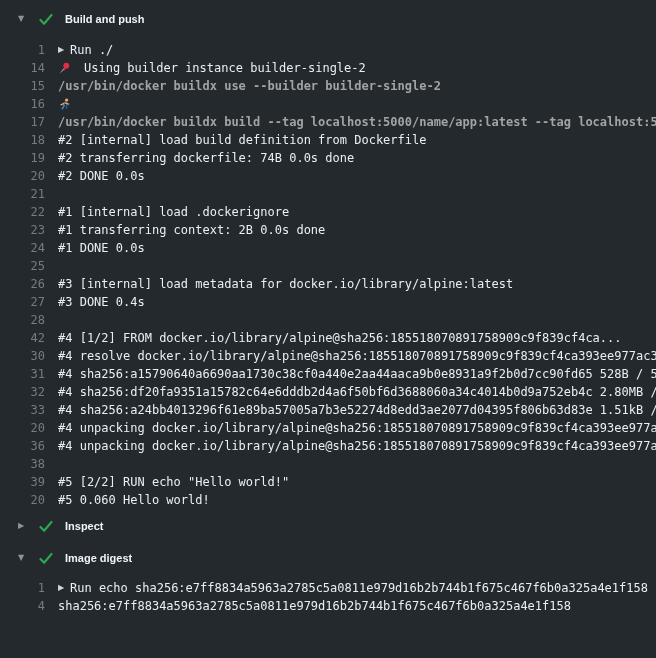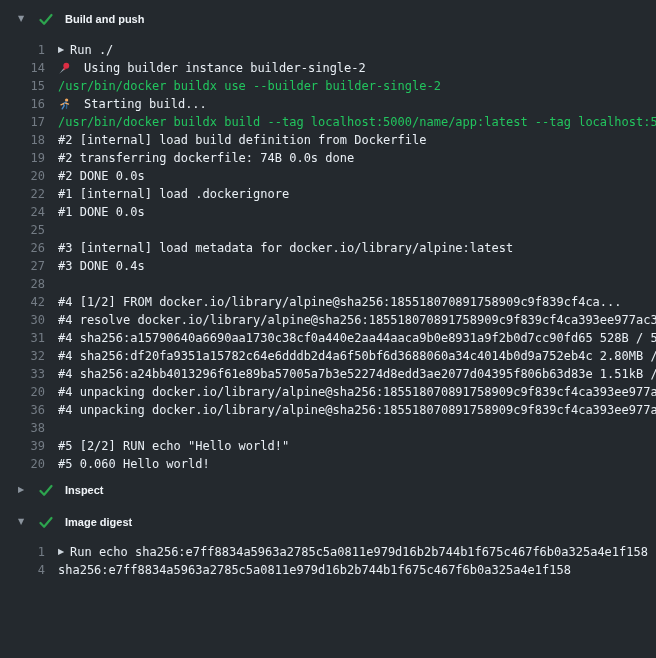--- a/index.html
+++ b/index.html
@@ -39,21 +39,21 @@
   .ln{
     width:45px;flex:none;text-align:right;
     color:#747c85;cursor:pointer;user-select:none;
   }
   .lt{
     margin-left:13px;flex:1;
     display:flex;align-items:center;
     overflow:hidden;
   }
   .txt{white-space:pre;}
-  .cmd .txt{color:#22c55e;font-weight:normal;}
+  .cmd .txt{color:#a3a3a3;font-weight:bold;}
   .runtoggle{
     width:12px;flex:none;font-size:8px;color:#ced6de;
     font-family:"DejaVu Sans",sans-serif;line-height:18px;
     cursor:pointer;
   }
   .emoji{width:17px;margin-right:9px;flex:none;display:flex;align-items:center;}
 </style>
 </head>
 <body>
 
@@ -99,21 +99,20 @@
           <span class="ln">16</span>
           <span class="lt">
             <span class="emoji">
               <svg width="13" height="13" viewBox="0 0 16 16">
                 <circle cx="10.6" cy="2.6" r="2" fill="#f4a85c"></circle>
                 <path d="M9.8 5l-3.4 1.8 1.2 2.6-2.4 4" stroke="#4a89c7" stroke-width="1.7" fill="none" stroke-linecap="round" stroke-linejoin="round"></path>
                 <path d="M9.8 5l1 3-.4 4.6" stroke="#2b5f8e" stroke-width="1.7" fill="none" stroke-linecap="round"></path>
                 <path d="M9.4 6.4l3.6 1.2M7 6.8L3.6 8.4" stroke="#f4a85c" stroke-width="1.5" stroke-linecap="round"></path>
               </svg>
             </span>
-            <span class="txt">Starting build...</span>
           </span>
         </div>
         <div class="row cmd">
           <span class="ln">17</span>
           <span class="lt">
             <span class="txt">/usr/bin/docker buildx build --tag localhost:5000/name/app:latest --tag localhost:50</span>
           </span>
         </div>
         <div class="row">
           <span class="ln">18</span>
@@ -127,23 +126,35 @@
             <span class="txt">#2 transferring dockerfile: 74B 0.0s done</span>
           </span>
         </div>
         <div class="row">
           <span class="ln">20</span>
           <span class="lt">
             <span class="txt">#2 DONE 0.0s</span>
           </span>
         </div>
         <div class="row">
+          <span class="ln">21</span>
+          <span class="lt">
+            <span class="txt"></span>
+          </span>
+        </div>
+        <div class="row">
           <span class="ln">22</span>
           <span class="lt">
             <span class="txt">#1 [internal] load .dockerignore</span>
+          </span>
+        </div>
+        <div class="row">
+          <span class="ln">23</span>
+          <span class="lt">
+            <span class="txt">#1 transferring context: 2B 0.0s done</span>
           </span>
         </div>
         <div class="row">
           <span class="ln">24</span>
           <span class="lt">
             <span class="txt">#1 DONE 0.0s</span>
           </span>
         </div>
         <div class="row">
           <span class="ln">25</span>

